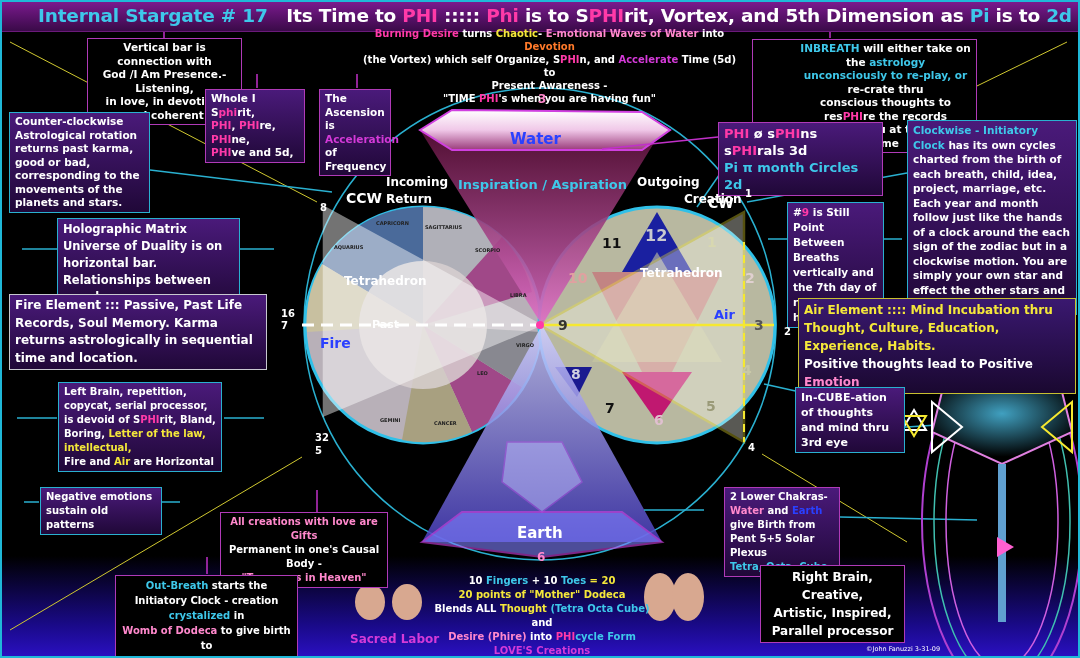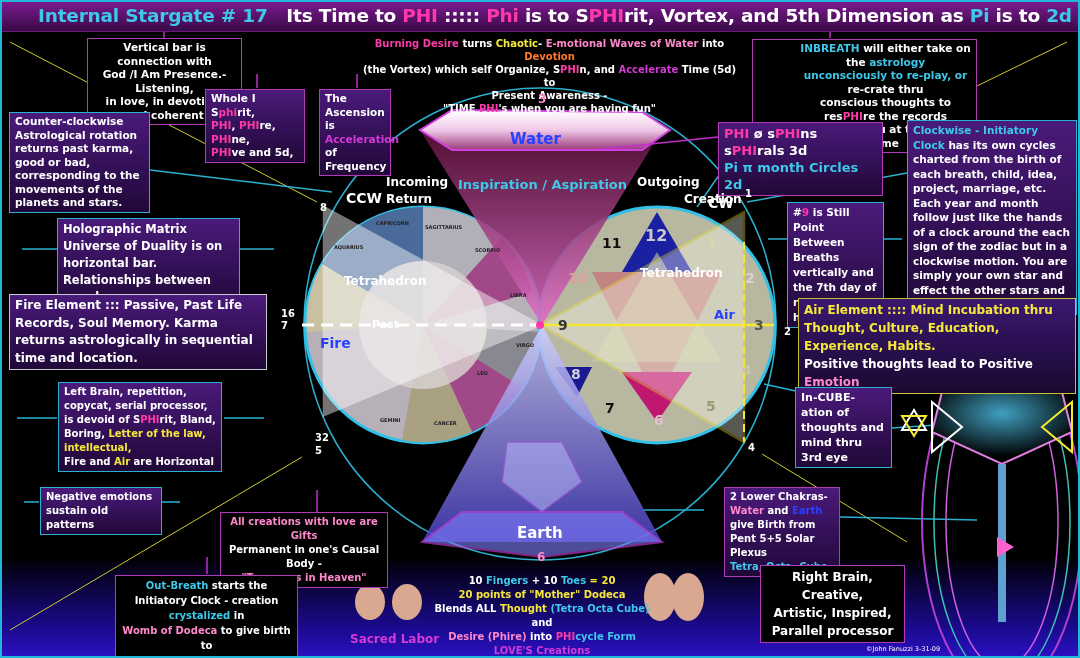--- a/index.html
+++ b/index.html
@@ -161,21 +161,21 @@
     <span>Whole I S</span><span class="c-pink">phi</span><span>rit,</span><br>
     <span class="c-pink">PHI</span><span>,  </span><span class="c-pink">PHI</span><span>re, </span><span class="c-pink">PHI</span><span>ne,</span><br>
     <span class="c-pink">PHI</span><span>ve and 5d,</span>
   </div>
   <div class="box pg" style="left:317px;top:87px;width:72px;">
     <div>The Ascension</div>
     <div><span>is </span><span class="c-magenta">Acceleration</span></div>
     <div>of Frequency</div>
   </div>
 
-  <div class="box center" style="left:355px;top:33px;width:385px;font-size:10px;line-height:13px;">
+  <div class="box center" style="left:355px;top:23px;width:385px;font-size:10px;line-height:13px;">
     <div><span class="c-pink">Burning Desire</span><span> turns </span><span class="c-yellow">Chaotic</span><span>- </span><span class="c-lpink">E-motional Waves of Water</span><span> into </span><span class="c-orange">Devotion</span></div>
     <div><span>(the Vortex) which self Organize, S</span><span class="c-pink">PHI</span><span>n,  and  </span><span class="c-magenta">Accelerate</span><span> Time (5d)  to</span></div>
     <div>Present Awareness -</div>
     <div><span>"TIME </span><span class="c-pink">PHI</span><span>'s when you are having fun"</span></div>
   </div>
 
   <div class="box pb center" style="left:750px;top:37px;width:225px;padding-left:47px;">
     <div><span class="c-cyan">INBREATH</span><span> will either take on  the  </span><span class="c-cyan">astrology</span></div>
     <div><span class="c-cyan">unconsciously to re-play, or</span><span> re-crate thru</span></div>
     <div><span>conscious thoughts to res</span><span class="c-pink">PHI</span><span>re  the records</span></div>
@@ -204,21 +204,21 @@
   <div class="box yg" style="left:796px;top:296px;width:278px;font-size:12px;line-height:18px;">
     <span class="c-yellow">Air Element :::: Mind Incubation thru Thought, Culture, Education, Experience, Habits.</span><br>
     <span>Positive thoughts lead to Positive </span><span class="c-lpink">Emotion</span>
   </div>
 
   <div class="box cg" style="left:56px;top:380px;width:164px;font-size:10px;line-height:14px;">
     <span>Left Brain, repetition, copycat, serial processor, is devoid of S</span><span class="c-pink">PHI</span><span>rit, Bland, Boring, </span><span class="c-yellow">Letter of the law, intellectual,</span><br>
     <span>Fire and </span><span class="c-yellow">Air</span><span> are Horizontal</span>
   </div>
 
-  <div class="box cg" style="left:793px;top:385px;width:97px;font-size:11px;line-height:15px;">In-CUBE-ation of thoughts and mind thru 3rd eye</div>
+  <div class="box cg" style="left:793px;top:385px;width:110px;font-size:11px;line-height:15px;">In-CUBE-ation of thoughts and mind thru 3rd eye</div>
 
   <div class="box cg" style="left:38px;top:485px;width:122px;font-size:10px;line-height:14px;">Negative emotions sustain old patterns</div>
 
   <div class="box pb center" style="left:218px;top:510px;width:168px;font-size:10px;line-height:14px;">
     <div class="c-lpink">All creations with love are Gifts</div>
     <div>Permanent in one's Causal Body -</div>
     <div class="c-lpink">"Treasures in Heaven"</div>
   </div>
 
   <div class="box pg" style="left:722px;top:485px;width:116px;font-size:10px;line-height:14px;">

